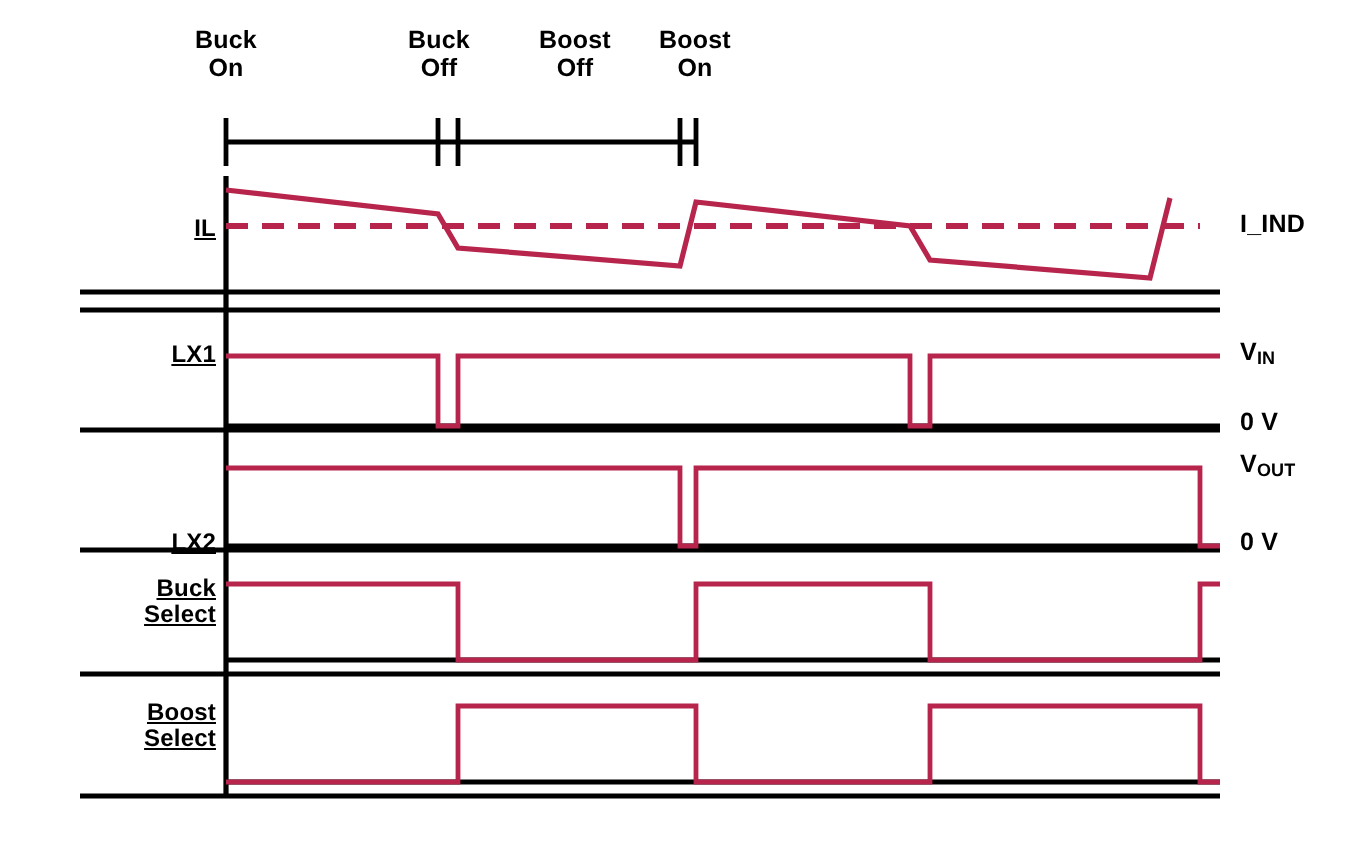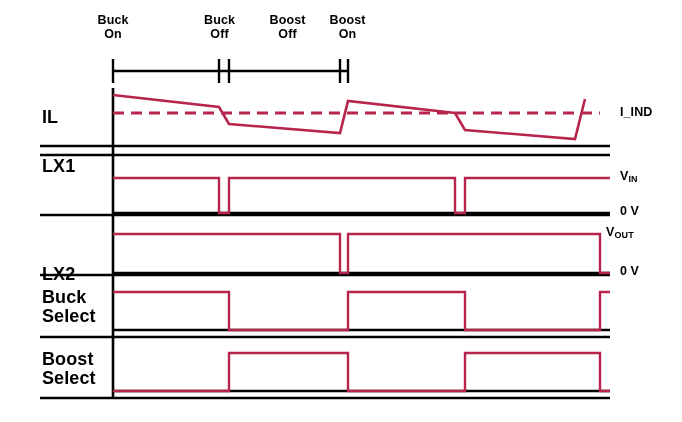--- a/index.html
+++ b/index.html
@@ -13,21 +13,21 @@
   #diagram{position:absolute;left:0;top:0;}
   .lbl{
     position:absolute;
     font-weight:bold;
     color:#000000;
     line-height:1.08;
     letter-spacing:0.1px;
     white-space:nowrap;
   }
   .phase-label{font-size:12.5px;text-align:center;}
-  .row-label{font-size:18px;text-align:left;}
+  .row-label{font-size:12px;text-align:right;text-decoration:underline;}
   .side-label{font-size:12.5px;text-align:left;}
   .sub{font-size:9px;vertical-align:-0.22em;font-weight:bold;margin-top:41px;}
 </style>
 </head>
 <body>
 
 <div id="stage">
 
   <svg id="diagram" width="682" height="422" viewBox="0 0 682 422">
 
@@ -94,21 +94,21 @@
 
   <div class="lbl phase-label" style="left:300px;top:14px;width:95px;">
     <div>Boost</div>
     <div>On</div>
   </div>
 
   <div class="lbl row-label" style="left:42px;top:108px;width:66px;">
     <div>IL</div>
   </div>
 
-  <div class="lbl row-label" style="left:42px;top:157px;width:66px;">
+  <div class="lbl row-label" style="left:42px;top:171px;width:66px;">
     <div>LX1</div>
   </div>
 
   <div class="lbl row-label" style="left:42px;top:231px;width:66px;margin-top:34px;">
     <div>LX2</div>
   </div>
 
   <div class="lbl row-label" style="left:42px;top:288px;width:66px;">
     <div>Buck</div>
     <div>Select</div>
@@ -124,21 +124,21 @@
   </div>
 
   <div class="lbl side-label" style="left:620px;top:170px;">
     <span>V</span><span class="sub">IN</span>
   </div>
 
   <div class="lbl side-label" style="left:620px;top:205px;">
     <span>0 V</span>
   </div>
 
-  <div class="lbl side-label" style="left:606px;top:226px;">
+  <div class="lbl side-label" style="left:620px;top:226px;">
     <span>V</span><span class="sub">OUT</span>
   </div>
 
   <div class="lbl side-label" style="left:620px;top:265px;">
     <span>0 V</span>
   </div>
 
 </div>
 
 </body></html>

